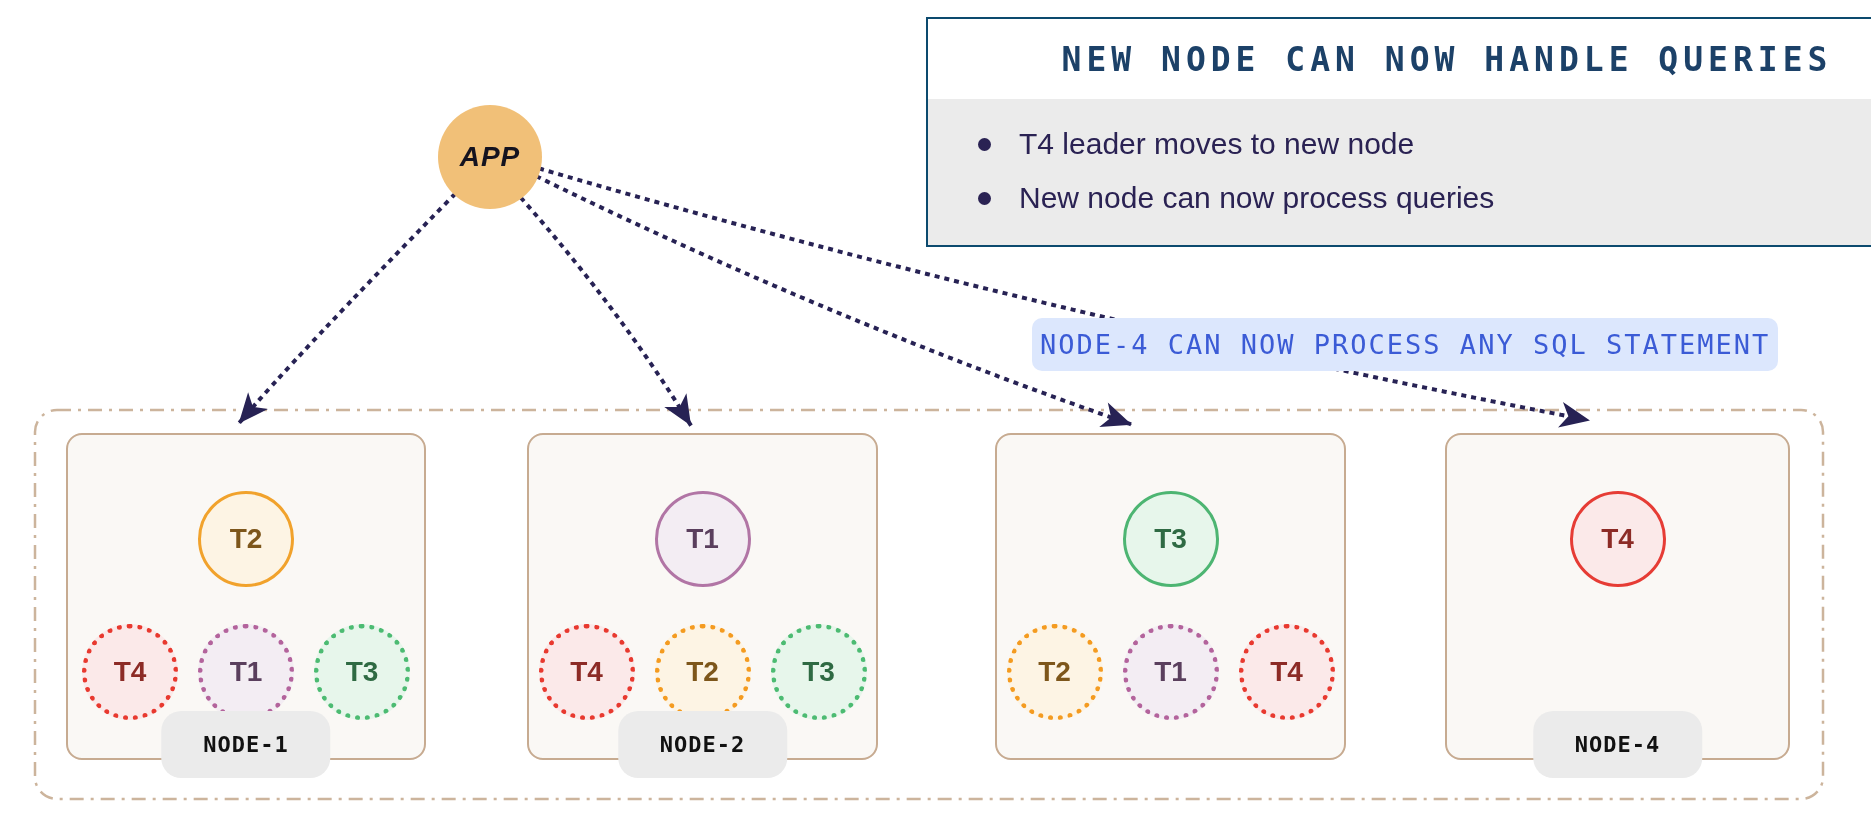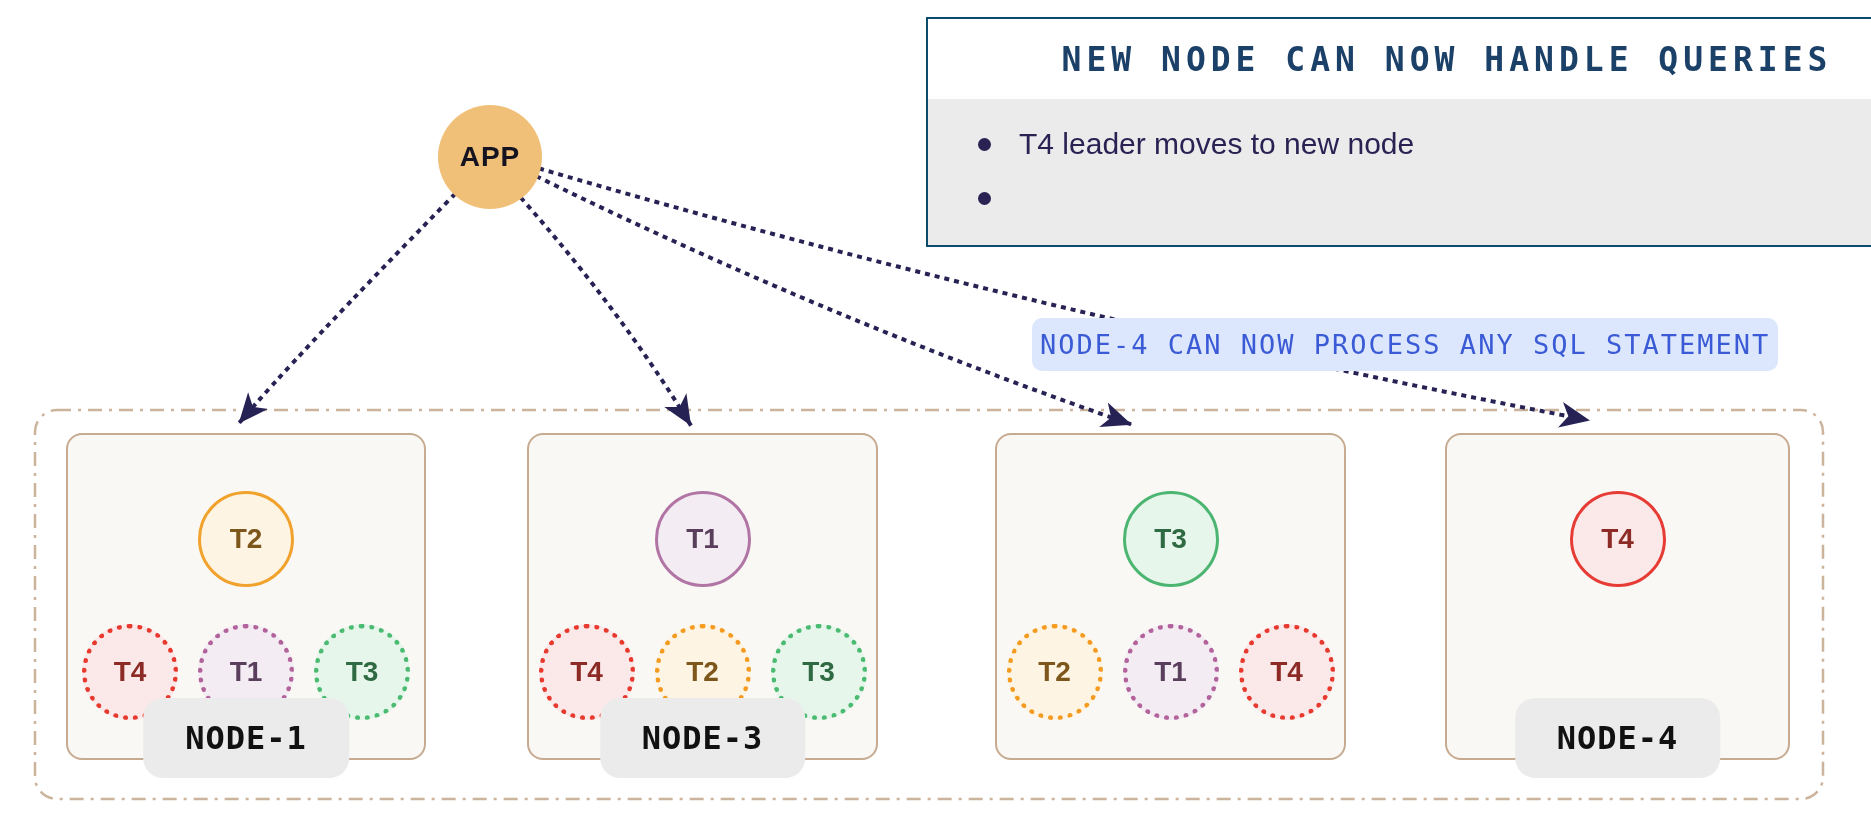--- a/index.html
+++ b/index.html
@@ -18,30 +18,30 @@
                  display:flex;align-items:center;justify-content:center;
                  font-weight:bold;font-size:28px;}
   .followers{position:absolute;top:189px;left:0;right:0;display:flex;
              justify-content:center;gap:20px;}
   .follower-circle{width:96px;height:96px;border-radius:50%;box-sizing:border-box;
                    display:flex;align-items:center;justify-content:center;
                    font-weight:bold;font-size:28px;}
   .node-pill{position:absolute;bottom:-20px;left:50%;transform:translateX(-50%);
              background:#ebebeb;border-radius:20px;padding:21px 42px;
              font-family:"DejaVu Sans Mono", monospace;font-weight:bold;
-             font-size:32px;color:#111111;letter-spacing:1px;white-space:nowrap;text-align:right;}
+             font-size:22px;color:#111111;letter-spacing:1px;white-space:nowrap;text-align:right;}
 
   
   .arrows-svg{position:absolute;left:0;top:0;z-index:2;pointer-events:none;}
 
   
   .app-circle{position:absolute;left:438px;top:105px;width:104px;height:104px;
               border-radius:50%;background:#f1c078;display:flex;align-items:center;
               justify-content:center;z-index:3;}
-  .app-circle span{font-weight:bold;font-size:28px;color:#15131f;letter-spacing:1px;}
+  .app-circle span{font-weight:bold;font-size:28px;color:#15131f;letter-spacing:1px;font-style:italic;}
 
   
   .callout{position:absolute;left:926px;top:17px;width:1042px;z-index:4;
            background:#ffffff;border:2px solid #0c4a6e;box-sizing:border-box;}
   .callout-title{height:80px;display:flex;align-items:center;justify-content:center;
                  font-family:"DejaVu Sans Mono", monospace;font-size:33px;
                  letter-spacing:5px;color:#1c4168;font-weight:600;white-space:nowrap;}
   .callout-body{margin:0;padding:18px 0 20px 50px;list-style:none;background:#ebebeb;}
   .callout-body li{display:flex;align-items:center;gap:28px;height:54px;
                    font-size:30px;color:#2a2253;}
@@ -71,21 +71,21 @@
         </div>
         <div class="node-pill">NODE-1</div>
       </div>
       <div class="node-box" style="left: 527px; width: 351px;">
         <div class="leader-circle" style="border: 3px solid rgb(177, 117, 165); background: rgb(243, 237, 243); color: rgb(90, 63, 93);">T1</div>
         <div class="followers">
           <div class="follower-circle" style="border: 5px dotted rgb(232, 57, 47); background: rgb(251, 233, 233); color: rgb(140, 43, 38);">T4</div>
           <div class="follower-circle" style="border: 5px dotted rgb(244, 155, 32); background: rgb(253, 244, 228); color: rgb(125, 86, 27);">T2</div>
           <div class="follower-circle" style="border: 5px dotted rgb(76, 187, 114); background: rgb(231, 246, 235); color: rgb(47, 106, 67);">T3</div>
         </div>
-        <div class="node-pill">NODE-3</div>
+        <div class="node-pill">NODE-2</div>
       </div>
       <div class="node-box" style="left: 995px; width: 351px;">
         <div class="leader-circle" style="border: 3px solid rgb(77, 181, 114); background: rgb(231, 246, 235); color: rgb(47, 106, 67);">T3</div>
         <div class="followers">
           <div class="follower-circle" style="border: 5px dotted rgb(244, 155, 32); background: rgb(253, 244, 228); color: rgb(125, 86, 27);">T2</div>
           <div class="follower-circle" style="border: 5px dotted rgb(179, 99, 156); background: rgb(243, 237, 243); color: rgb(90, 63, 93);">T1</div>
           <div class="follower-circle" style="border: 5px dotted rgb(232, 57, 47); background: rgb(251, 233, 233); color: rgb(140, 43, 38);">T4</div>
         </div>
       </div>
       <div class="node-box" style="left: 1445px; width: 345px;">
@@ -113,19 +113,20 @@
 
   <div class="callout">
     <div class="callout-title">NEW NODE CAN NOW HANDLE QUERIES</div>
     <ul class="callout-body">
         <li>
           <span class="bullet-dot"></span>
           <span>T4 leader moves to new node</span>
         </li>
         <li>
           <span class="bullet-dot"></span>
+          <span>New node can now process queries</span>
         </li>
       </ul>
   </div>
 
   <div class="banner">NODE-4 CAN NOW PROCESS ANY SQL STATEMENT</div>
 
 </div>
 
 </body></html>

